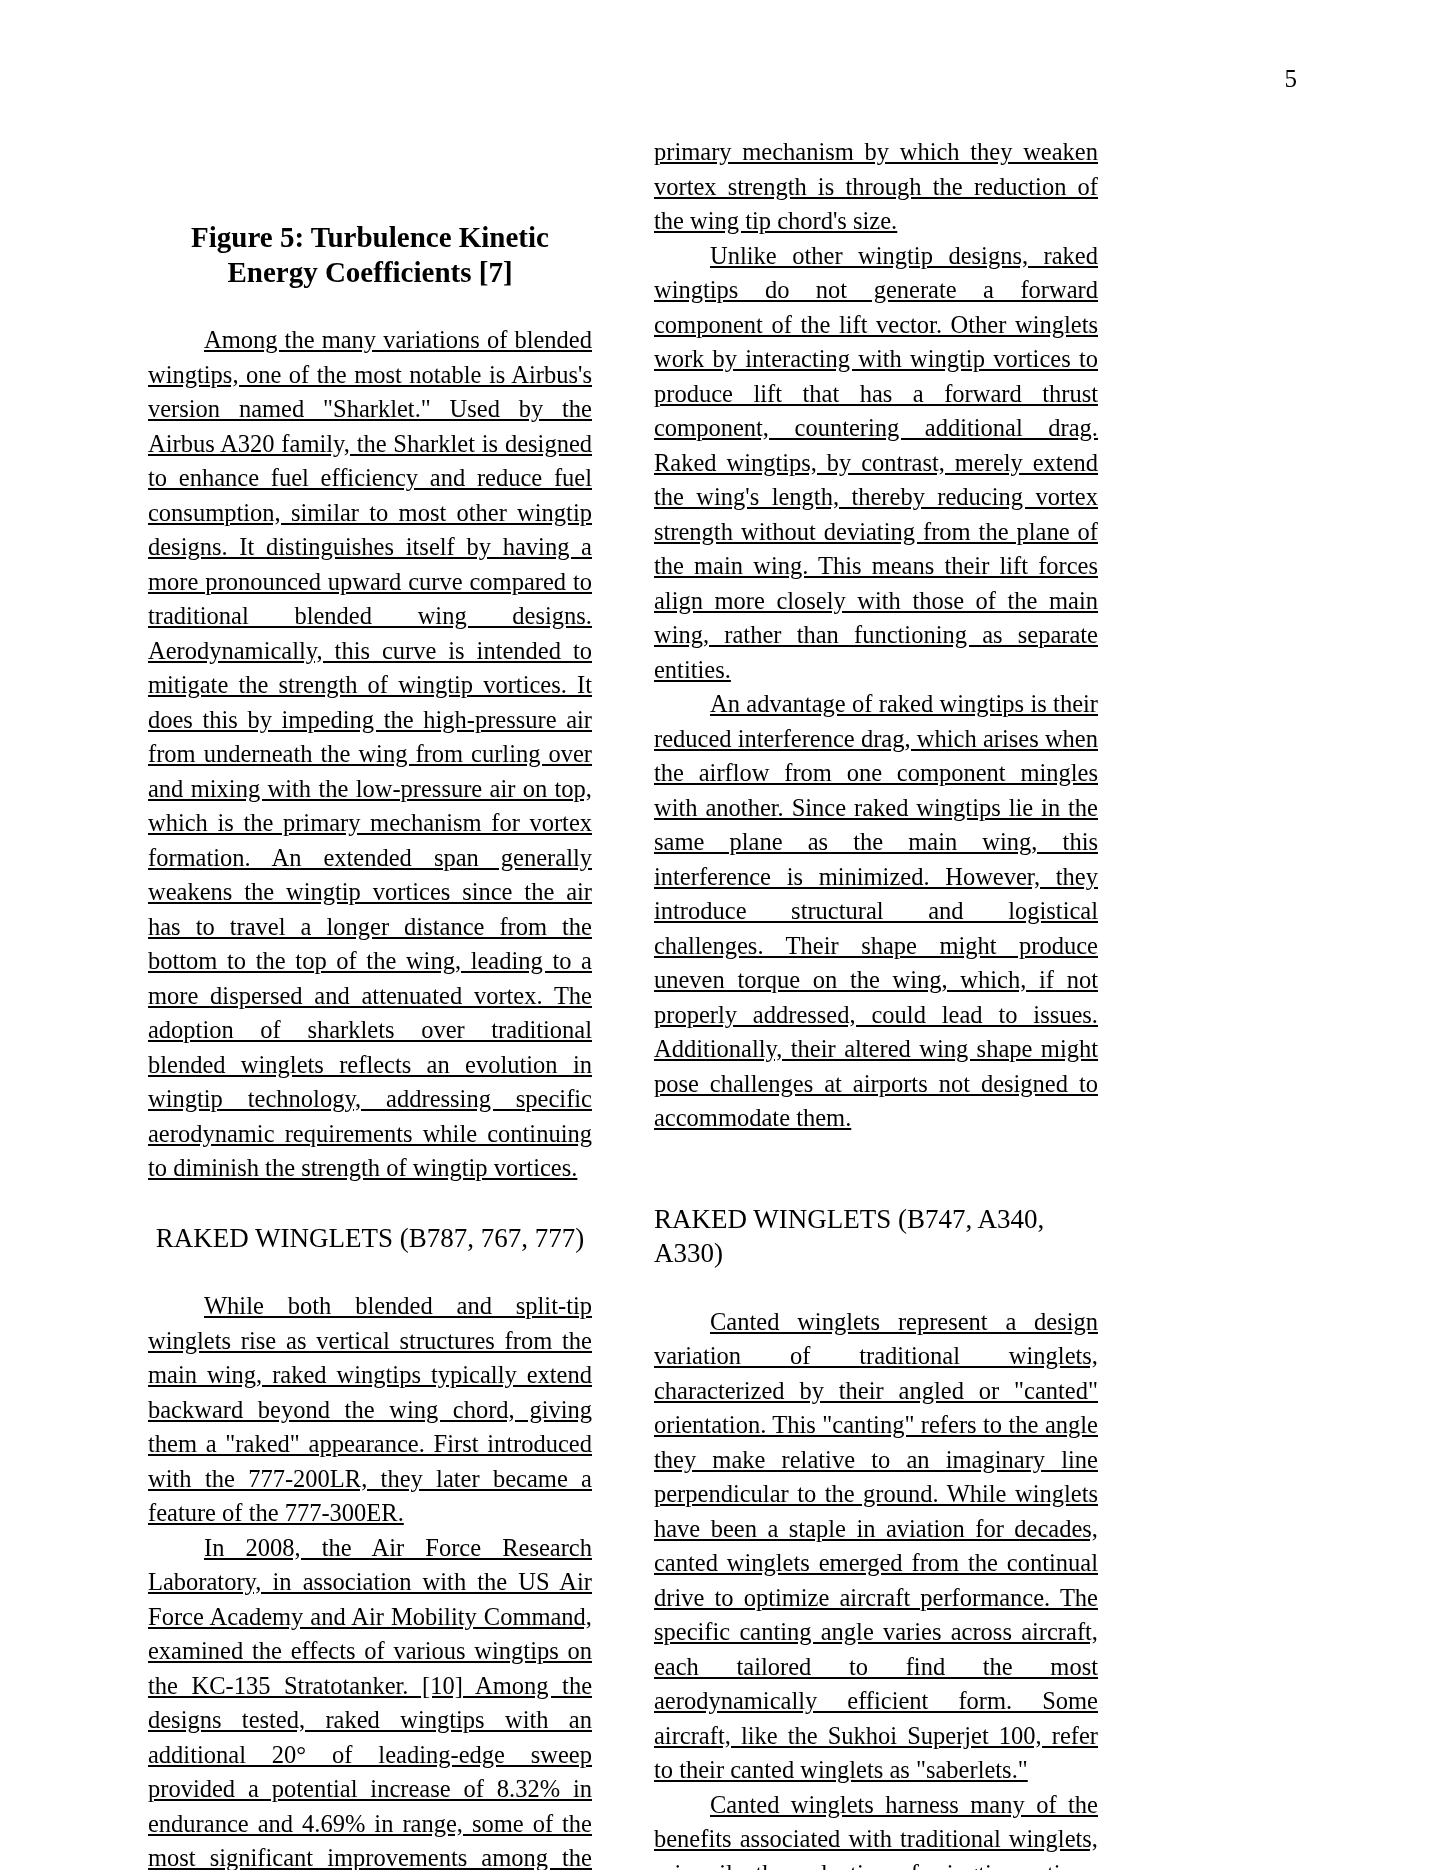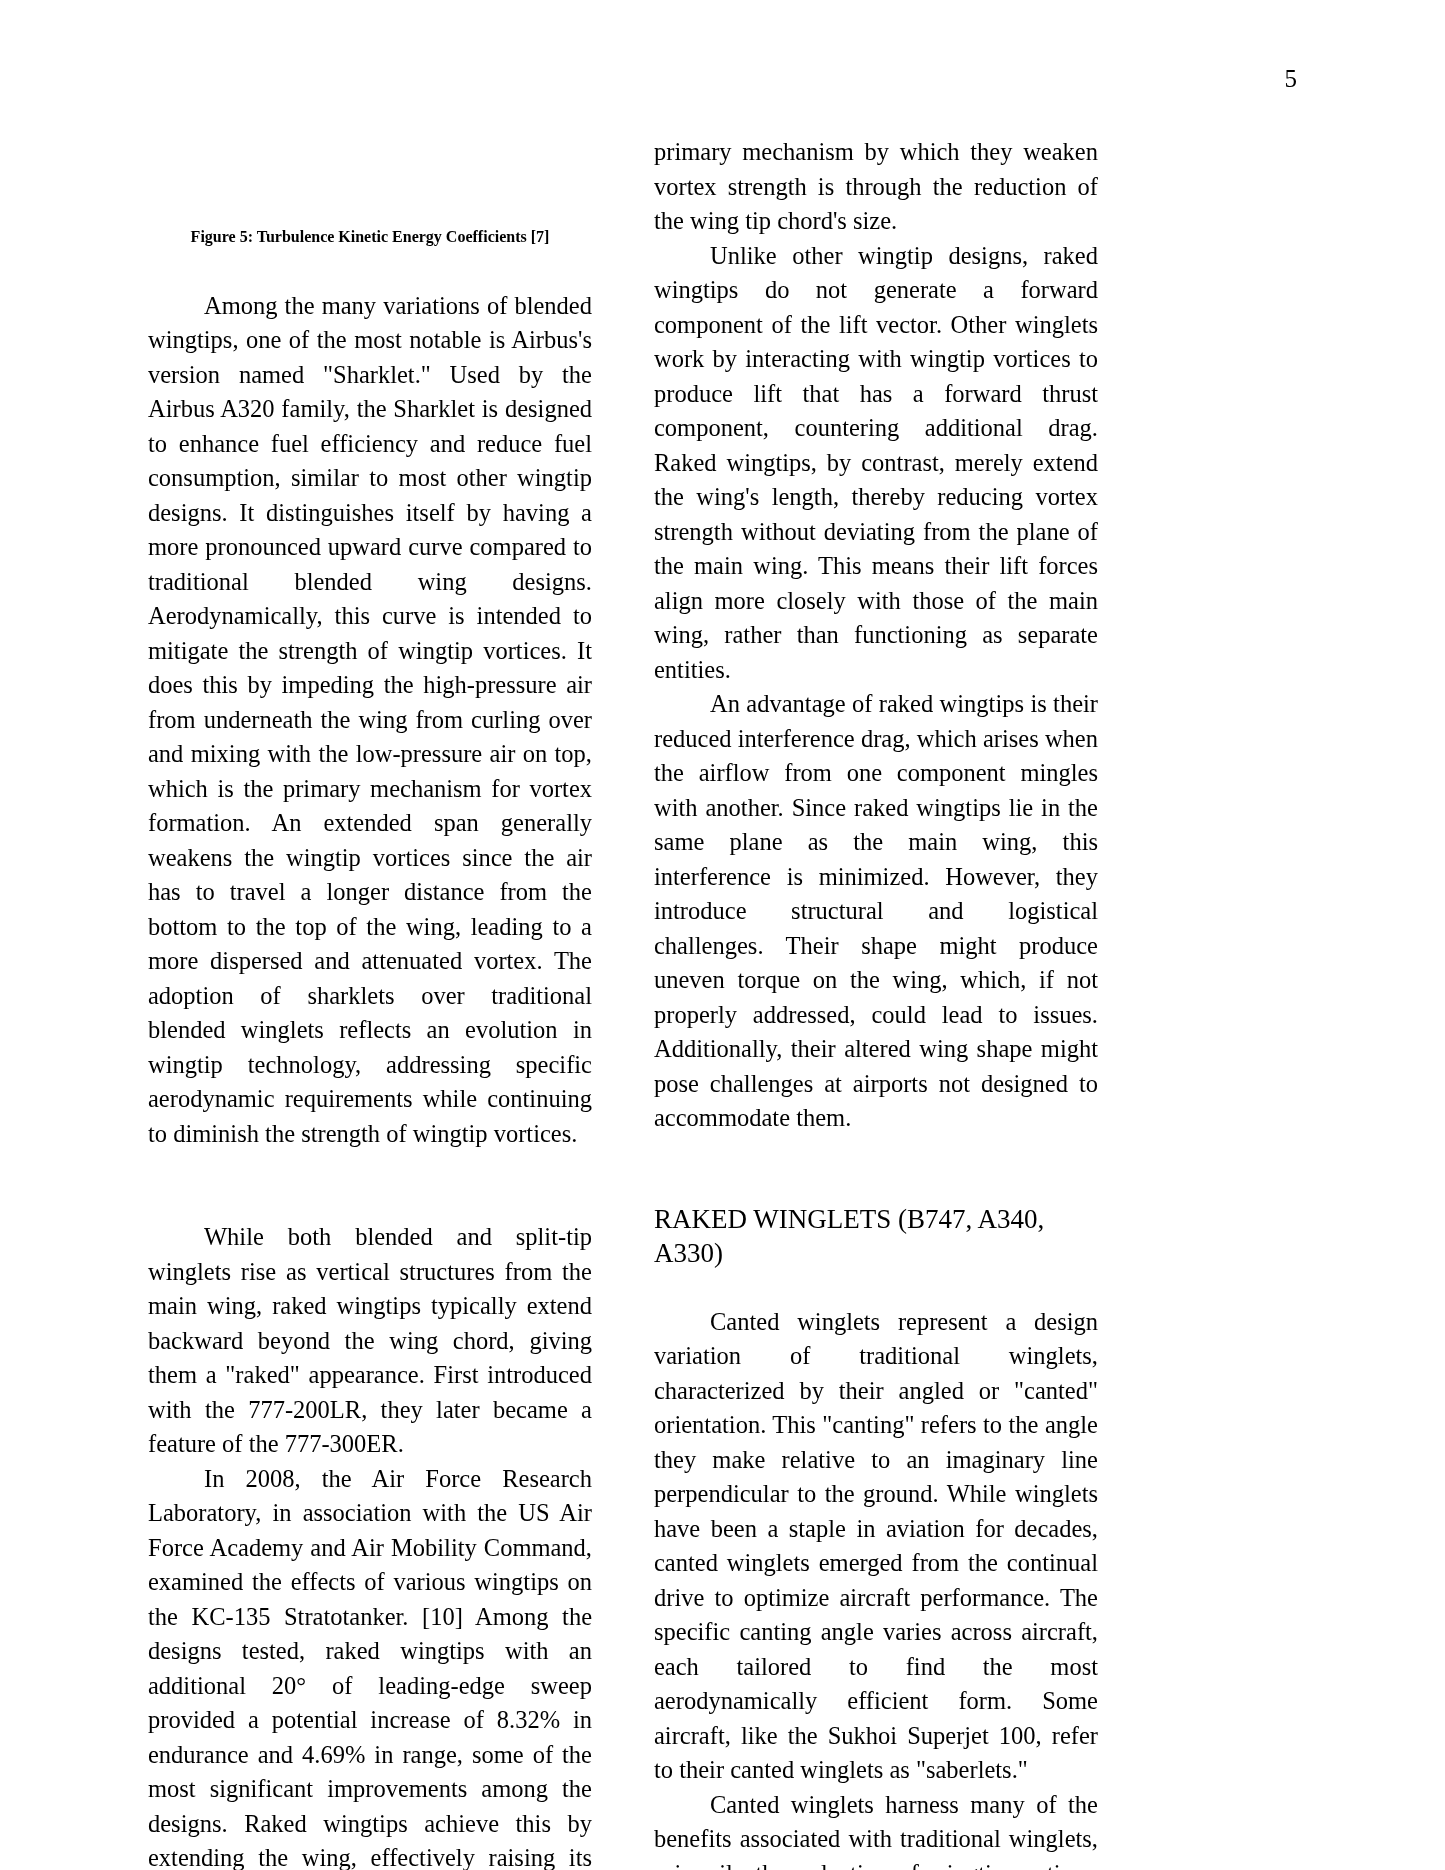--- a/index.html
+++ b/index.html
@@ -52,38 +52,39 @@
 
   
   p.body {
     margin: 0;
     font-size: 24.5px;
     line-height: 34.5px;
     text-align: justify;
     text-indent: 56px;
     font-family: "Liberation Serif", "DejaVu Serif", serif;
     hyphens: none;
+    text-decoration: underline;
   }
   p.body.noindent {
     text-indent: 0;
   }
 
   h2.section-heading {
     margin: 0;
     font-size: 27px;
     line-height: 34.5px;
     font-weight: normal;
     font-family: "Liberation Serif", "DejaVu Serif", serif;
   }
   h2.section-heading.centered { text-align: center; }
   h2.section-heading.leftal  { text-align: left; }
 
   .fig-caption {
     margin: 0;
-    font-size: 16px;
+    font-size: 29px;
     line-height: 34.5px;
     font-weight: bold;
     text-align: center;
     font-family: "Liberation Serif", "DejaVu Serif", serif;
   }
 
   
   .sp-figure-top   { height: 85px; }
   .sp-after-cap    { height: 34px; }
   .sp-before-head  { height: 35px; }
@@ -105,20 +106,21 @@
       <div class="sp-figure-top"></div>
 
       <p class="fig-caption">Figure 5: Turbulence Kinetic Energy Coefficients [7]</p>
 
       <div class="sp-after-cap"></div>
 
       <p class="body">Among the many variations of blended wingtips, one of the most notable is Airbus's version named "Sharklet." Used by the Airbus A320 family, the Sharklet is designed to enhance fuel efficiency and reduce fuel consumption, similar to most other wingtip designs. It distinguishes itself by having a more pronounced upward curve compared to traditional blended wing designs. Aerodynamically, this curve is intended to mitigate the strength of wingtip vortices. It does this by impeding the high-pressure air from underneath the wing from curling over and mixing with the low-pressure air on top, which is the primary mechanism for vortex formation. An extended span generally weakens the wingtip vortices since the air has to travel a longer distance from the bottom to the top of the wing, leading to a more dispersed and attenuated vortex. The adoption of sharklets over traditional blended winglets reflects an evolution in wingtip technology, addressing specific aerodynamic requirements while continuing to diminish the strength of wingtip vortices.</p>
 
       <div class="sp-before-head"></div>
 
+      <h2 class="section-heading centered">RAKED WINGLETS (B787, 767, 777)</h2>
 
       <div class="sp-after-head"></div>
 
       <p class="body">While both blended and split-tip winglets rise as vertical structures from the main wing, raked wingtips typically extend backward beyond the wing chord, giving them a "raked" appearance. First introduced with the 777-200LR, they later became a feature of the 777-300ER.</p>
 
       <p class="body">In 2008, the Air Force Research Laboratory, in association with the US Air Force Academy and Air Mobility Command, examined the effects of various wingtips on the KC-135 Stratotanker. [10] Among the designs tested, raked wingtips with an additional 20° of leading-edge sweep provided a potential increase of 8.32% in endurance and 4.69% in range, some of the most significant improvements among the designs. Raked wingtips achieve this by extending the wing, effectively raising its aspect ratio, which in turn reduces induced drag. The</p>
     </div>
 
     <div class="col">
 

